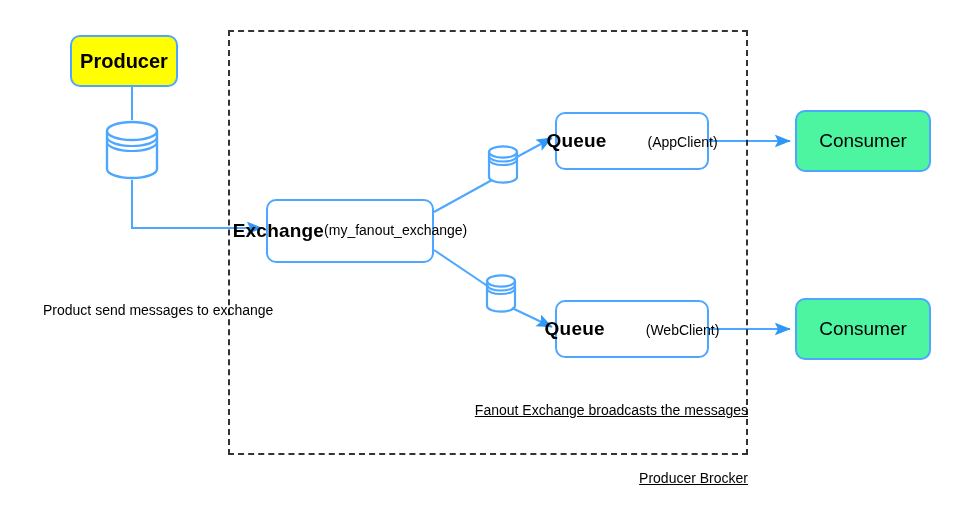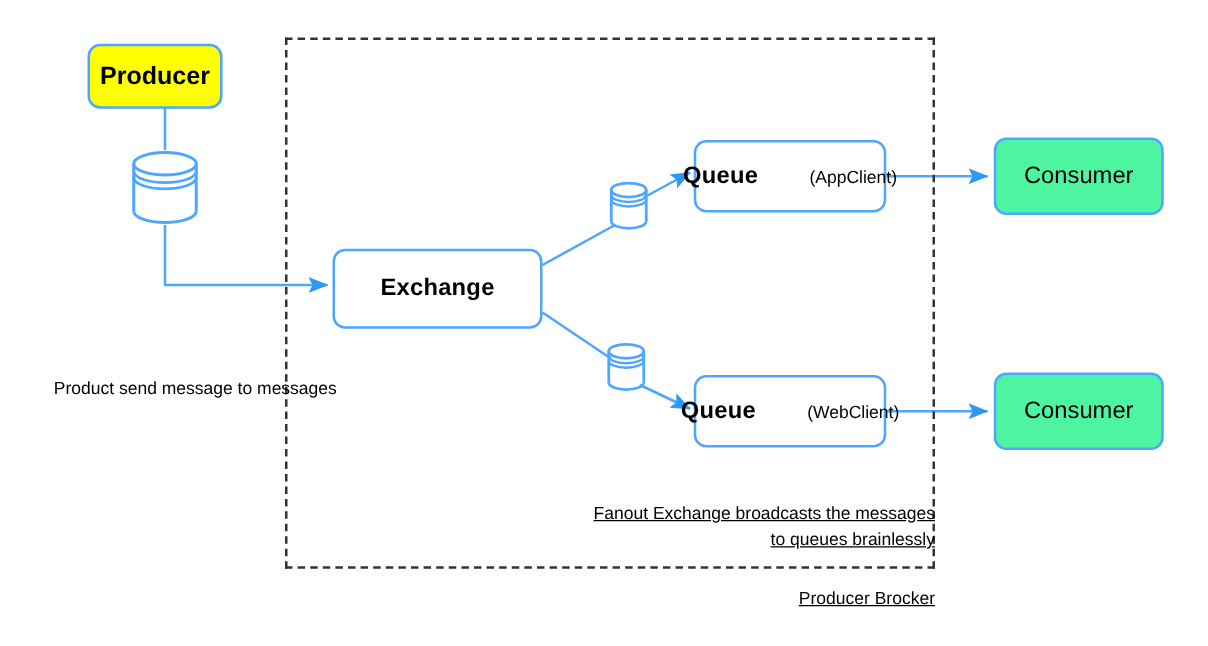--- a/index.html
+++ b/index.html
@@ -171,20 +171,21 @@
     <path d="M5 16.5 A14 5.6 0 0 0 33 16.5" stroke="#4da6ff" stroke-width="2" fill="none"></path>
   </svg>
 
   <div class="node producer" style="left:70px; top:35px; width:108px; height:52px;">
     <span>Producer</span>
   </div>
 
   <div class="node whitebox" style="left:266px; top:199px; width:168px; height:64px;">
     <div class="exchange-inner">
       <span class="title-main">Exchange</span>
+      <span class="title-sub">(my_fanout_exchange)</span>
     </div>
   </div>
 
   <div class="node whitebox" style="left:555px; top:112px; width:154px; height:58px;">
     <div class="queue-inner">
       <span class="title-main">Queue</span>
       <span class="title-sub">(AppClient)</span>
     </div>
   </div>
 
@@ -196,21 +197,20 @@
   </div>
 
   <div class="node consumer" style="left:795px; top:110px; width:136px; height:62px;">
     <span>Consumer</span>
   </div>
 
   <div class="node consumer" style="left:795px; top:298px; width:136px; height:62px;">
     <span>Consumer</span>
   </div>
 
-  <div class="label" style="left:43px; top:301px;">Product send message to messages</div>
+  <div class="label" style="left:43px; top:301px;">Product send messages to exchange</div>
 
   <div class="label center" style="left:228px; top:401px; width:520px;">Fanout Exchange broadcasts the messages</div>
 
-  <div class="label center" style="left:228px; top:422px; width:520px;">to queues brainlessly</div>
 
   <div class="label center" style="left:228px; top:469px; width:520px;">Producer Brocker</div>
 
 </div>
 
 </body></html>

